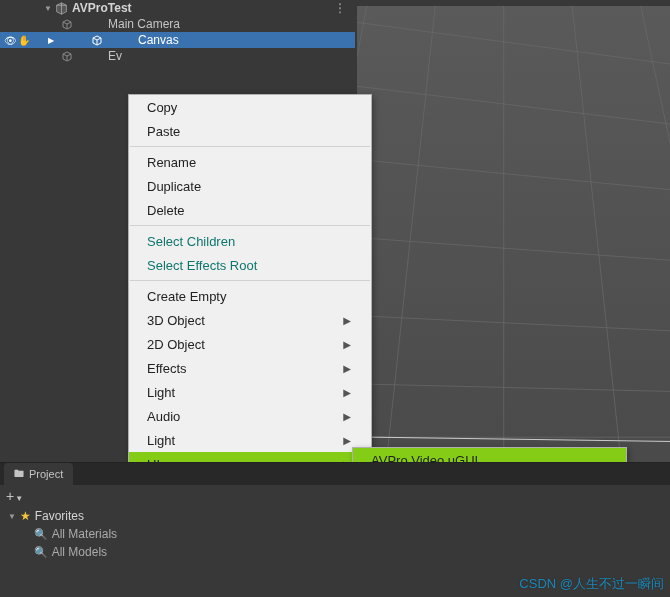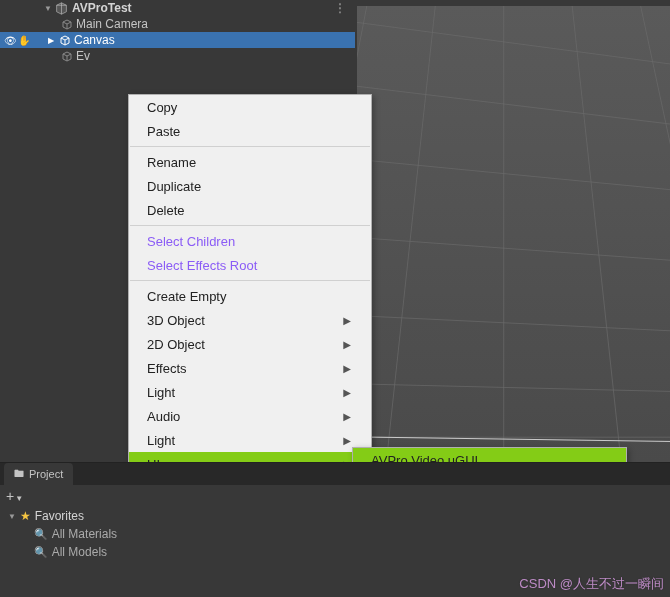--- a/index.html
+++ b/index.html
@@ -5,50 +5,50 @@
 * { margin: 0; padding: 0; box-sizing: border-box; font-family: "Segoe UI", Arial, sans-serif; }
 body { width: 670px; height: 597px; background: #383838; overflow: hidden; position: relative; }
 
 .hierarchy { position: absolute; left: 0; top: 0; width: 355px; height: 462px; background: #383838; color: #c4c4c4; }
 .tree-row { display: flex; align-items: center; height: 16px; font-size: 12px; padding-left: 4px; }
 .tree-row.root { background: #383838; font-weight: 600; color: #d4d4d4; }
 .tree-row.selected { background: #3a72b0; color: #fff; }
 .tree-row .arrow { width: 10px; color: #999; font-size: 8px; display: inline-block; }
 .tree-row .unity-icon { width: 14px; height: 14px; margin-right: 4px; display: inline-flex; align-items: center; justify-content: center; }
 .tree-row .go-icon { width: 14px; height: 14px; margin-right: 2px; display: inline-flex; align-items: center; justify-content: center; }
-.indent-1 { padding-left: 60px; }
+.indent-1 { padding-left: 60px; gap: 32px; }
 .row-icons { position: absolute; left: 4px; display: flex; gap: 2px; }
 .kebab { margin-left: auto; margin-right: 8px; color: #888; font-size: 12px; letter-spacing: 1px; }
 
 .viewport { position: absolute; left: 357px; top: 0; right: 0; height: 462px; background: #383838; overflow: hidden; }
 .viewport-inner { position: absolute; inset: 6px 0 0 0; background: linear-gradient(180deg, #5a5a5a 0%, #4a4a4a 100%); }
 .grid-svg { width: 100%; height: 100%; }
 
 .context-menu { position: absolute; background: #f0f0f0; border: 1px solid #b0b0b0; box-shadow: 2px 2px 6px rgba(0,0,0,0.3); font-size: 13px; color: #222; }
 .menu-a { left: 128px; top: 94px; width: 244px; }
 .menu-b { left: 352px; top: 447px; width: 275px; }
 .context-menu .item { padding: 4px 20px 4px 18px; display: flex; align-items: center; justify-content: space-between; height: 24px; cursor: default; }
-.context-menu .item.disabled { color: #8b5cf6; }
+.context-menu .item.disabled { color: #0f766e; }
 .context-menu .item.highlight { background: #84cc16; }
 .context-menu .sep { height: 1px; background: #d0d0d0; margin: 3px 1px; }
 .context-menu .sub-arrow { font-size: 10px; color: #555; }
 
 .project-panel { position: absolute; left: 0; top: 462px; right: 0; bottom: 0; background: #383838; border-top: 1px solid #222; }
 .project-tabs { display: flex; align-items: center; height: 22px; background: #282828; }
 .project-tab { display: flex; align-items: center; gap: 5px; padding: 0 10px; height: 22px; background: #383838; color: #c4c4c4; font-size: 11px; border-top-left-radius: 4px; border-top-right-radius: 4px; margin-left: 4px; }
 .project-toolbar { display: flex; align-items: center; height: 22px; padding-left: 6px; color: #c4c4c4; font-size: 14px; }
 .favorites-row { display: flex; align-items: center; height: 18px; font-size: 12px; color: #c4c4c4; padding-left: 8px; gap: 4px; }
 .favorites-row.header { color: #d4d4d4; font-weight: 500; }
 .favorites-row.child { padding-left: 34px; color: #aaa; }
 .star { color: #f5c542; }
 .search-icon-small { color: #888; font-size: 11px; }
 
 .assets-col { position: absolute; left: 244px; top: 484px; width: 120px; bottom: 0; background: #323232; border-left: 1px solid #222; }
 
-.watermark { position: absolute; right: 6px; bottom: 4px; color: #f0abfc; font-size: 13px; opacity: 0.72; z-index: 50; text-shadow: 0 0 2px rgba(0,0,0,0.4); }
+.watermark { position: absolute; right: 6px; bottom: 4px; color: #0ea5e9; font-size: 13px; opacity: 0.72; z-index: 50; text-shadow: 0 0 2px rgba(0,0,0,0.4); }
 
 svg.cube { stroke: #888; fill: none; stroke-width: 1; }
 </style>
 </head>
 <body>
 
 <div class="hierarchy">
   <div class="tree-row root" style="padding-left: 44px;">
     <span class="arrow">▼</span>
     <span class="unity-icon">

